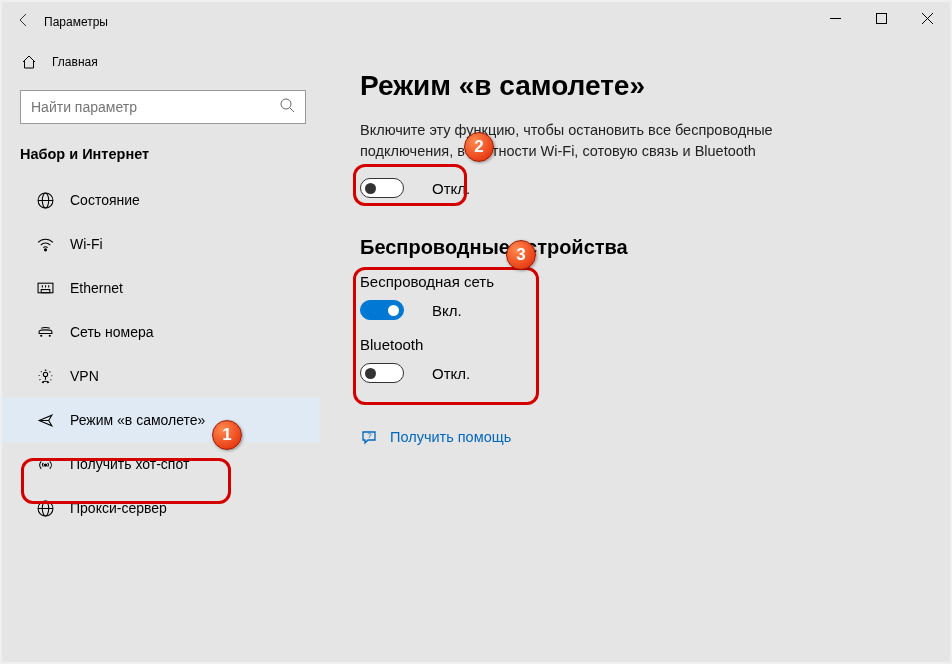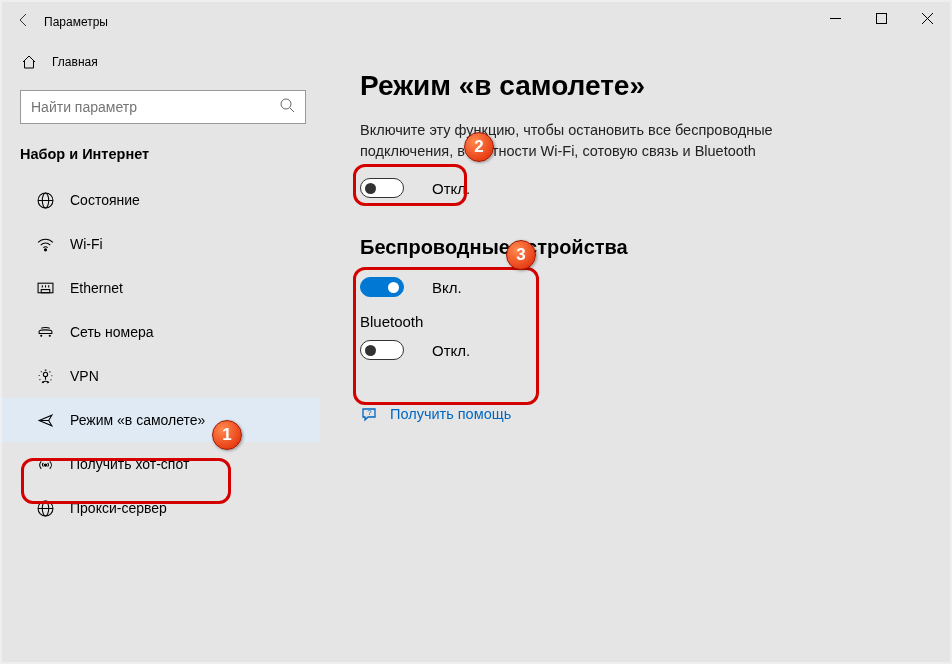--- a/index.html
+++ b/index.html
@@ -190,20 +190,21 @@
 
       <div class="toggle-row">
         <div class="toggle">
             <div class="knob"></div>
           </div>
         <span>Откл.</span>
       </div>
 
       <h2>Беспроводные устройства</h2>
 
+      <div class="sub-label">Беспроводная сеть</div>
       <div class="toggle-row">
         <div class="toggle on">
             <div class="knob"></div>
           </div>
         <span>Вкл.</span>
       </div>
 
       <div class="sub-label">Bluetooth</div>
       <div class="toggle-row">
         <div class="toggle">

